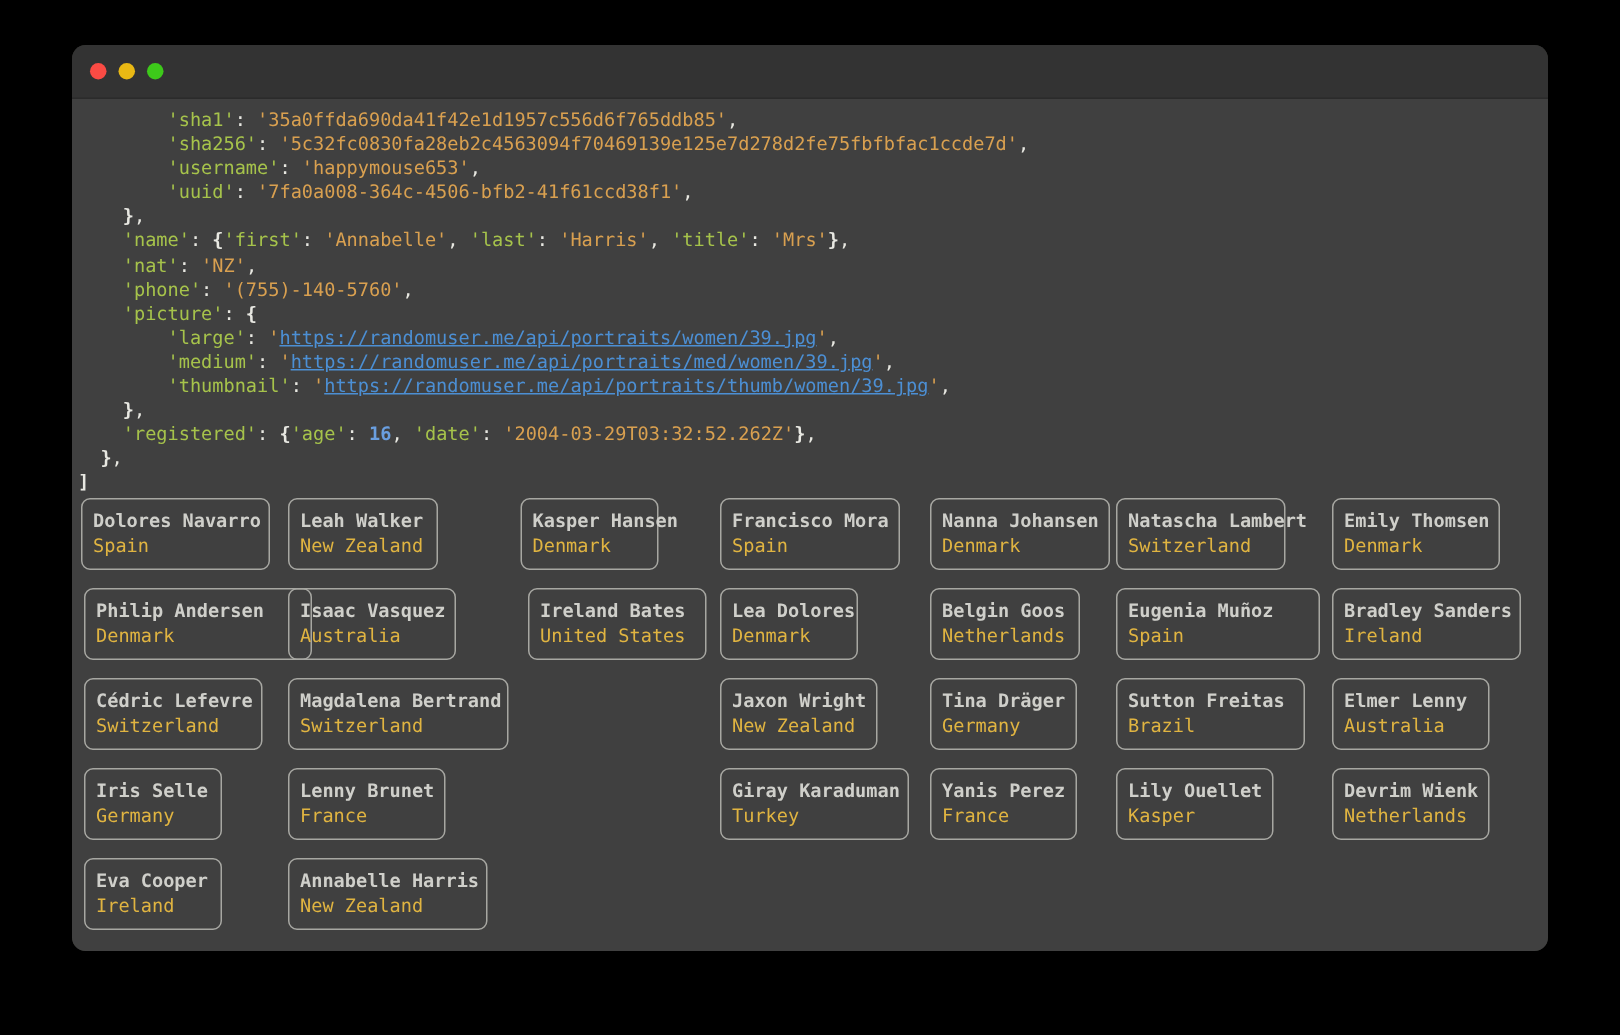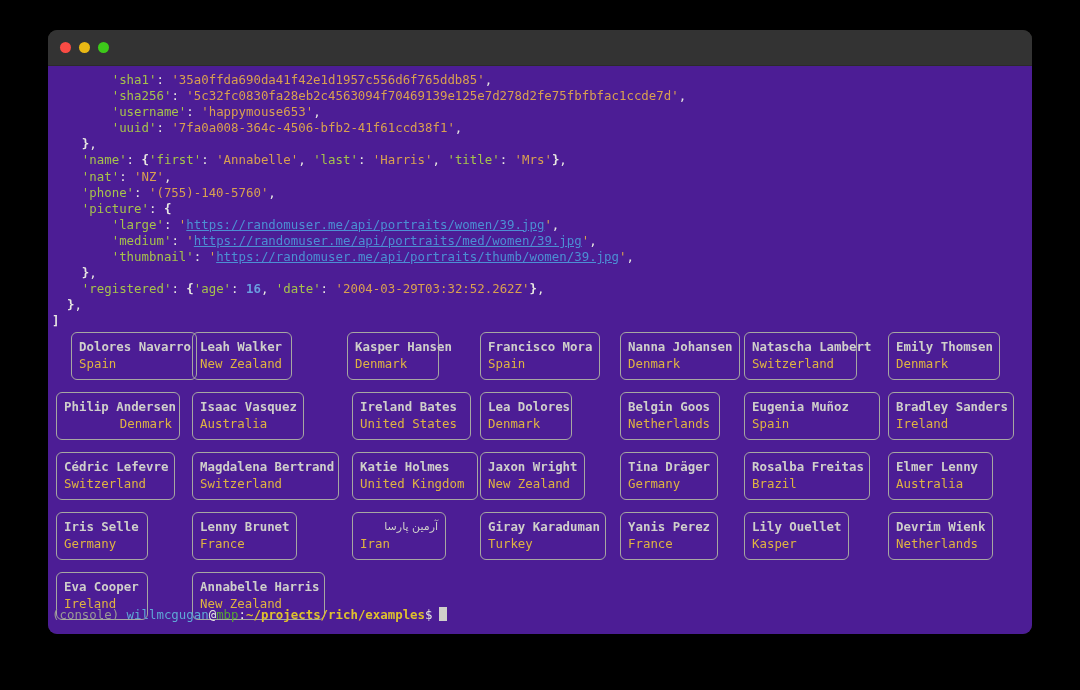--- a/index.html
+++ b/index.html
@@ -59,21 +59,21 @@
     font-size: 12px;
     font-family: "DejaVu Sans", "Liberation Sans", sans-serif;
     letter-spacing: 0.2px;
   }
 
   
   #terminal-body {
     position: relative;
     padding: 0;
     height: 569px;
-    background: #4c1d95;
+    background: #404040;
     color: #d8d8d2;
     font-size: 12.4px;
     line-height: 16px;
   }
 
   
   #code-dump {
     padding: 6px 0 0 4px;
     white-space: pre;
     font-size: 12.4px;
@@ -167,21 +167,21 @@
       <div class="light max"></div>
     </div>
   </div>
 
   <div id="terminal-body">
 
     <div id="code-dump"><div class="code-line"><span class="pl">        </span><span class="k">'sha1'</span><span class="pl">: </span><span class="v">'35a0ffda690da41f42e1d1957c556d6f765ddb85'</span><span class="pl">,</span></div><div class="code-line"><span class="pl">        </span><span class="k">'sha256'</span><span class="pl">: </span><span class="v">'5c32fc0830fa28eb2c4563094f70469139e125e7d278d2fe75fbfbfac1ccde7d'</span><span class="pl">,</span></div><div class="code-line"><span class="pl">        </span><span class="k">'username'</span><span class="pl">: </span><span class="v">'happymouse653'</span><span class="pl">,</span></div><div class="code-line"><span class="pl">        </span><span class="k">'uuid'</span><span class="pl">: </span><span class="v">'7fa0a008-364c-4506-bfb2-41f61ccd38f1'</span><span class="pl">,</span></div><div class="code-line"><span class="pl">    </span><span class="p">}</span><span class="pl">,</span></div><div class="code-line"><span class="pl">    </span><span class="k">'name'</span><span class="pl">: </span><span class="p">{</span><span class="k">'first'</span><span class="pl">: </span><span class="v">'Annabelle'</span><span class="pl">, </span><span class="k">'last'</span><span class="pl">: </span><span class="v">'Harris'</span><span class="pl">, </span><span class="k">'title'</span><span class="pl">: </span><span class="v">'Mrs'</span><span class="p">}</span><span class="pl">,</span></div><div class="code-line"><span class="pl">    </span><span class="k">'nat'</span><span class="pl">: </span><span class="v">'NZ'</span><span class="pl">,</span></div><div class="code-line"><span class="pl">    </span><span class="k">'phone'</span><span class="pl">: </span><span class="v">'(755)-140-5760'</span><span class="pl">,</span></div><div class="code-line"><span class="pl">    </span><span class="k">'picture'</span><span class="pl">: </span><span class="p">{</span></div><div class="code-line"><span class="pl">        </span><span class="k">'large'</span><span class="pl">: </span><span class="v">'</span><span class="u">https://randomuser.me/api/portraits/women/39.jpg</span><span class="v">'</span><span class="pl">,</span></div><div class="code-line"><span class="pl">        </span><span class="k">'medium'</span><span class="pl">: </span><span class="v">'</span><span class="u">https://randomuser.me/api/portraits/med/women/39.jpg</span><span class="v">'</span><span class="pl">,</span></div><div class="code-line"><span class="pl">        </span><span class="k">'thumbnail'</span><span class="pl">: </span><span class="v">'</span><span class="u">https://randomuser.me/api/portraits/thumb/women/39.jpg</span><span class="v">'</span><span class="pl">,</span></div><div class="code-line"><span class="pl">    </span><span class="p">}</span><span class="pl">,</span></div><div class="code-line"><span class="pl">    </span><span class="k">'registered'</span><span class="pl">: </span><span class="p">{</span><span class="k">'age'</span><span class="pl">: </span><span class="n">16</span><span class="pl">, </span><span class="k">'date'</span><span class="pl">: </span><span class="v">'2004-03-29T03:32:52.262Z'</span><span class="p">}</span><span class="pl">,</span></div><div class="code-line"><span class="pl">  </span><span class="p">}</span><span class="pl">,</span></div><div class="code-line"><span class="p">]</span></div></div>
 
     <div id="card-grid">
         <div class="card-row">
-          <div class="card" style="left: 19px; width: 126px;">
+          <div class="card" style="left: 2px; width: 126px;">
             <span class="card-name">Dolores Navarro</span>
             <span class="card-country">Spain</span>
           </div>
           <div class="card" style="left: 140px; width: 100px;">
             <span class="card-name">Leah Walker</span>
             <span class="card-country">New Zealand</span>
           </div>
           <div class="card" style="left: 295px; width: 92px;">
             <span class="card-name">Kasper Hansen</span>
             <span class="card-country">Denmark</span>
@@ -197,21 +197,21 @@
           <div class="card" style="left: 692px; width: 113px;">
             <span class="card-name">Natascha Lambert</span>
             <span class="card-country">Switzerland</span>
           </div>
           <div class="card" style="left: 836px; width: 112px;">
             <span class="card-name">Emily Thomsen</span>
             <span class="card-country">Denmark</span>
           </div>
         </div>
         <div class="card-row">
-          <div class="card" style="left: 4px; width: 124px; text-align: right;">
+          <div class="card" style="left: 4px; width: 152px;">
             <span class="card-name">Philip Andersen</span>
             <span class="card-country">Denmark</span>
           </div>
           <div class="card" style="left: 140px; width: 112px;">
             <span class="card-name">Isaac Vasquez</span>
             <span class="card-country">Australia</span>
           </div>
           <div class="card" style="left: 300px; width: 119px;">
             <span class="card-name">Ireland Bates</span>
             <span class="card-country">United States</span>
@@ -235,54 +235,46 @@
         </div>
         <div class="card-row">
           <div class="card" style="left: 4px; width: 119px;">
             <span class="card-name">Cédric Lefevre</span>
             <span class="card-country">Switzerland</span>
           </div>
           <div class="card" style="left: 140px; width: 147px;">
             <span class="card-name">Magdalena Bertrand</span>
             <span class="card-country">Switzerland</span>
           </div>
-          <div class="card" style="left: 300px; width: 126px;">
-            <span class="card-name">Katie Holmes</span>
-            <span class="card-country">United Kingdom</span>
-          </div>
           <div class="card" style="left: 428px; width: 105px;">
             <span class="card-name">Jaxon Wright</span>
             <span class="card-country">New Zealand</span>
           </div>
           <div class="card" style="left: 568px; width: 98px;">
             <span class="card-name">Tina Dräger</span>
             <span class="card-country">Germany</span>
           </div>
           <div class="card" style="left: 692px; width: 126px;">
-            <span class="card-name">Rosalba Freitas</span>
+            <span class="card-name">Sutton Freitas</span>
             <span class="card-country">Brazil</span>
           </div>
           <div class="card" style="left: 836px; width: 105px;">
             <span class="card-name">Elmer Lenny</span>
             <span class="card-country">Australia</span>
           </div>
         </div>
         <div class="card-row">
           <div class="card" style="left: 4px; width: 92px;">
             <span class="card-name">Iris Selle</span>
             <span class="card-country">Germany</span>
           </div>
           <div class="card" style="left: 140px; width: 105px;">
             <span class="card-name">Lenny Brunet</span>
             <span class="card-country">France</span>
           </div>
-          <div class="card rtl" style="left: 300px; width: 94px;">
-            <span class="card-name">آرمین پارسا</span>
-            <span class="card-country">Iran</span>
-          </div>
           <div class="card" style="left: 428px; width: 126px;">
             <span class="card-name">Giray Karaduman</span>
             <span class="card-country">Turkey</span>
           </div>
           <div class="card" style="left: 568px; width: 98px;">
             <span class="card-name">Yanis Perez</span>
             <span class="card-country">France</span>
           </div>
           <div class="card" style="left: 692px; width: 105px;">
             <span class="card-name">Lily Ouellet</span>
@@ -298,16 +290,15 @@
             <span class="card-name">Eva Cooper</span>
             <span class="card-country">Ireland</span>
           </div>
           <div class="card" style="left: 140px; width: 133px;">
             <span class="card-name">Annabelle Harris</span>
             <span class="card-country">New Zealand</span>
           </div>
         </div>
       </div>
 
-    <div id="prompt-line"><span class="pr-console">(console)</span> <span class="pr-user">willmcgugan</span><span class="pr-at">@</span><span class="pr-host">mbp</span><span class="pr-colon">:</span><span class="pr-path">~/projects/rich/examples</span><span class="pr-dollar">$</span><span class="pr-cursor"></span></div>
 
   </div>
 </div>
 
 </body></html>

